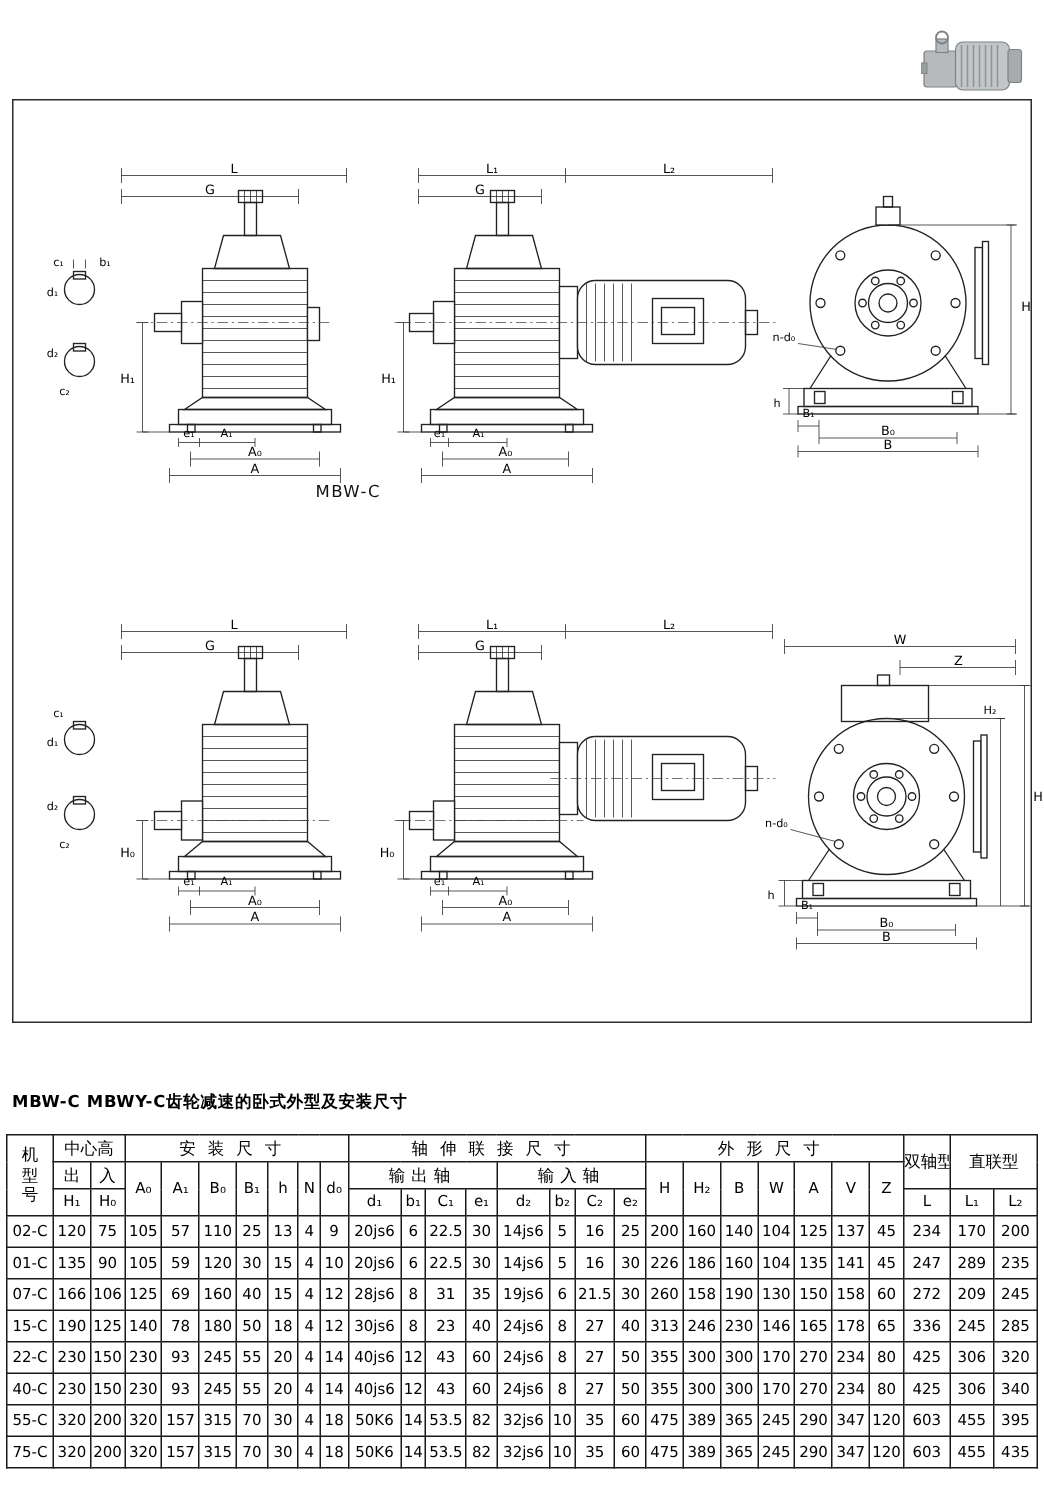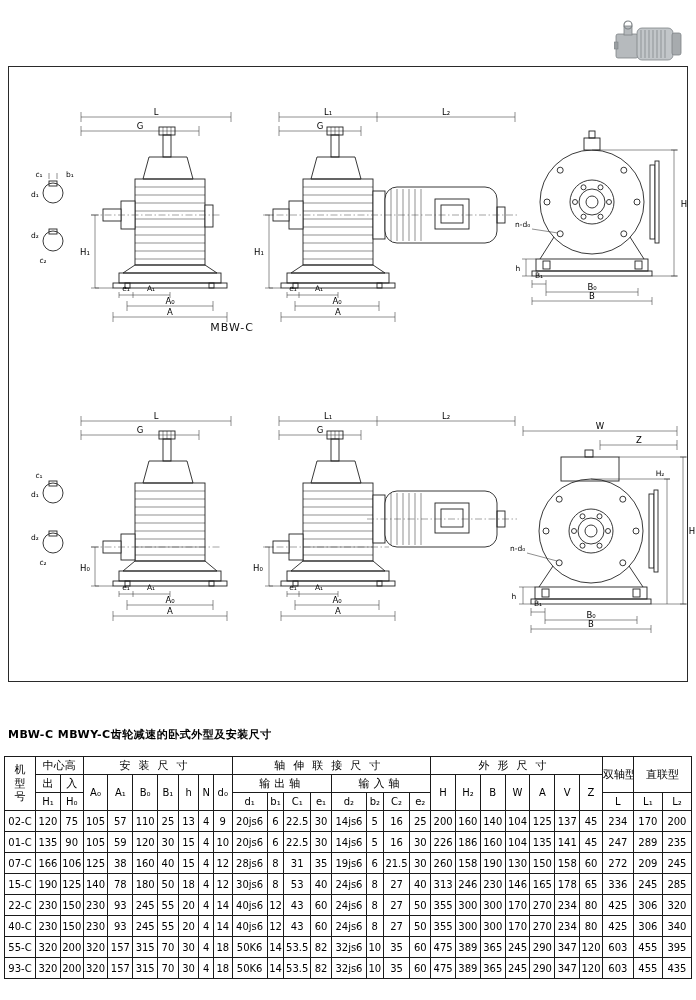--- a/index.html
+++ b/index.html
@@ -475,21 +475,21 @@
             <td>45</td>
             <td>247</td>
             <td>289</td>
             <td>235</td>
           </tr>
           <tr>
             <td>07-C</td>
             <td>166</td>
             <td>106</td>
             <td>125</td>
-            <td>38</td>
+            <td>69</td>
             <td>160</td>
             <td>40</td>
             <td>15</td>
             <td>4</td>
             <td>12</td>
             <td>28js6</td>
             <td>8</td>
             <td>31</td>
             <td>35</td>
             <td>19js6</td>
@@ -513,21 +513,21 @@
             <td>125</td>
             <td>140</td>
             <td>78</td>
             <td>180</td>
             <td>50</td>
             <td>18</td>
             <td>4</td>
             <td>12</td>
             <td>30js6</td>
             <td>8</td>
-            <td>53</td>
+            <td>23</td>
             <td>40</td>
             <td>24js6</td>
             <td>8</td>
             <td>27</td>
             <td>40</td>
             <td>313</td>
             <td>246</td>
             <td>230</td>
             <td>146</td>
             <td>165</td>
@@ -621,21 +621,21 @@
             <td>365</td>
             <td>245</td>
             <td>290</td>
             <td>347</td>
             <td>120</td>
             <td>603</td>
             <td>455</td>
             <td>395</td>
           </tr>
           <tr>
-            <td>93-C</td>
+            <td>75-C</td>
             <td>320</td>
             <td>200</td>
             <td>320</td>
             <td>157</td>
             <td>315</td>
             <td>70</td>
             <td>30</td>
             <td>4</td>
             <td>18</td>
             <td>50K6</td>

